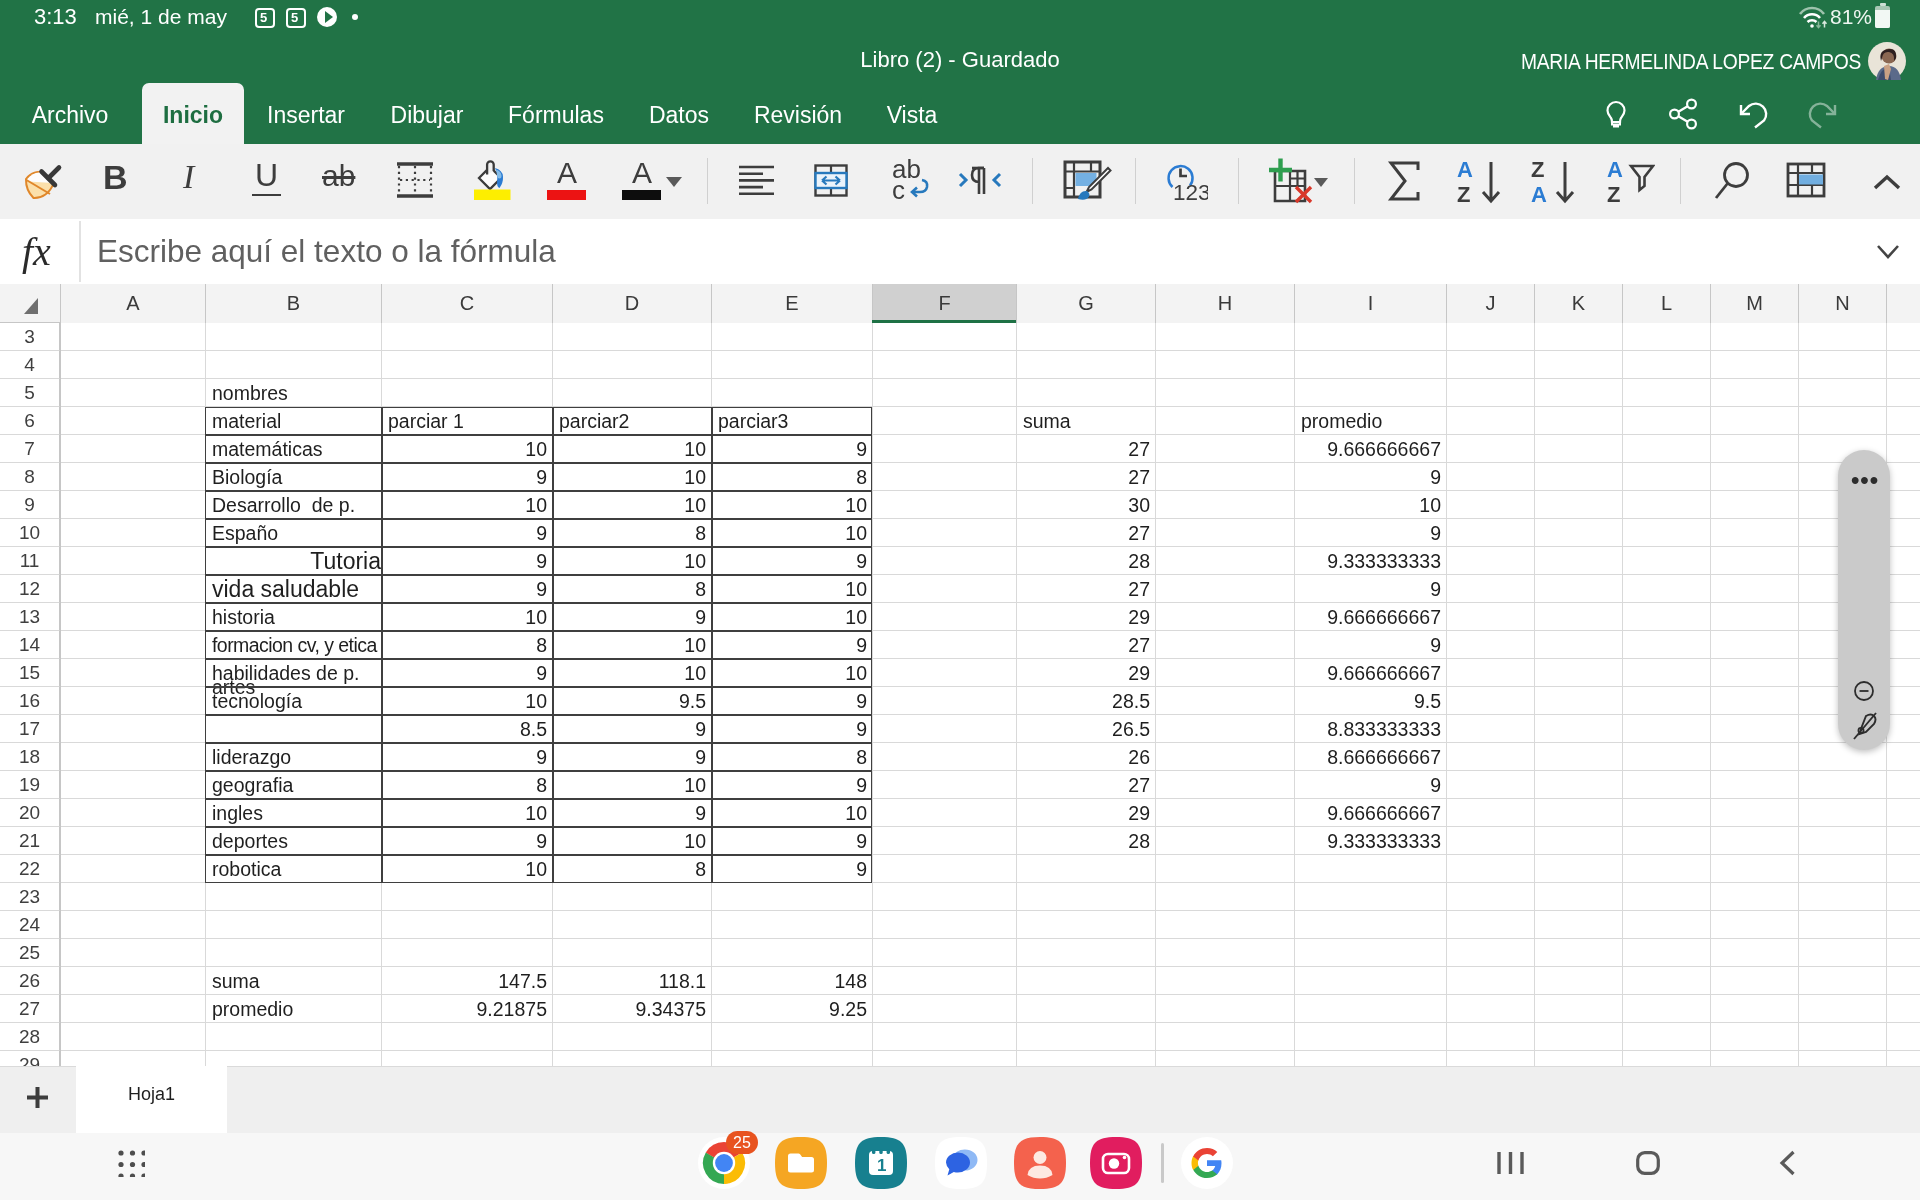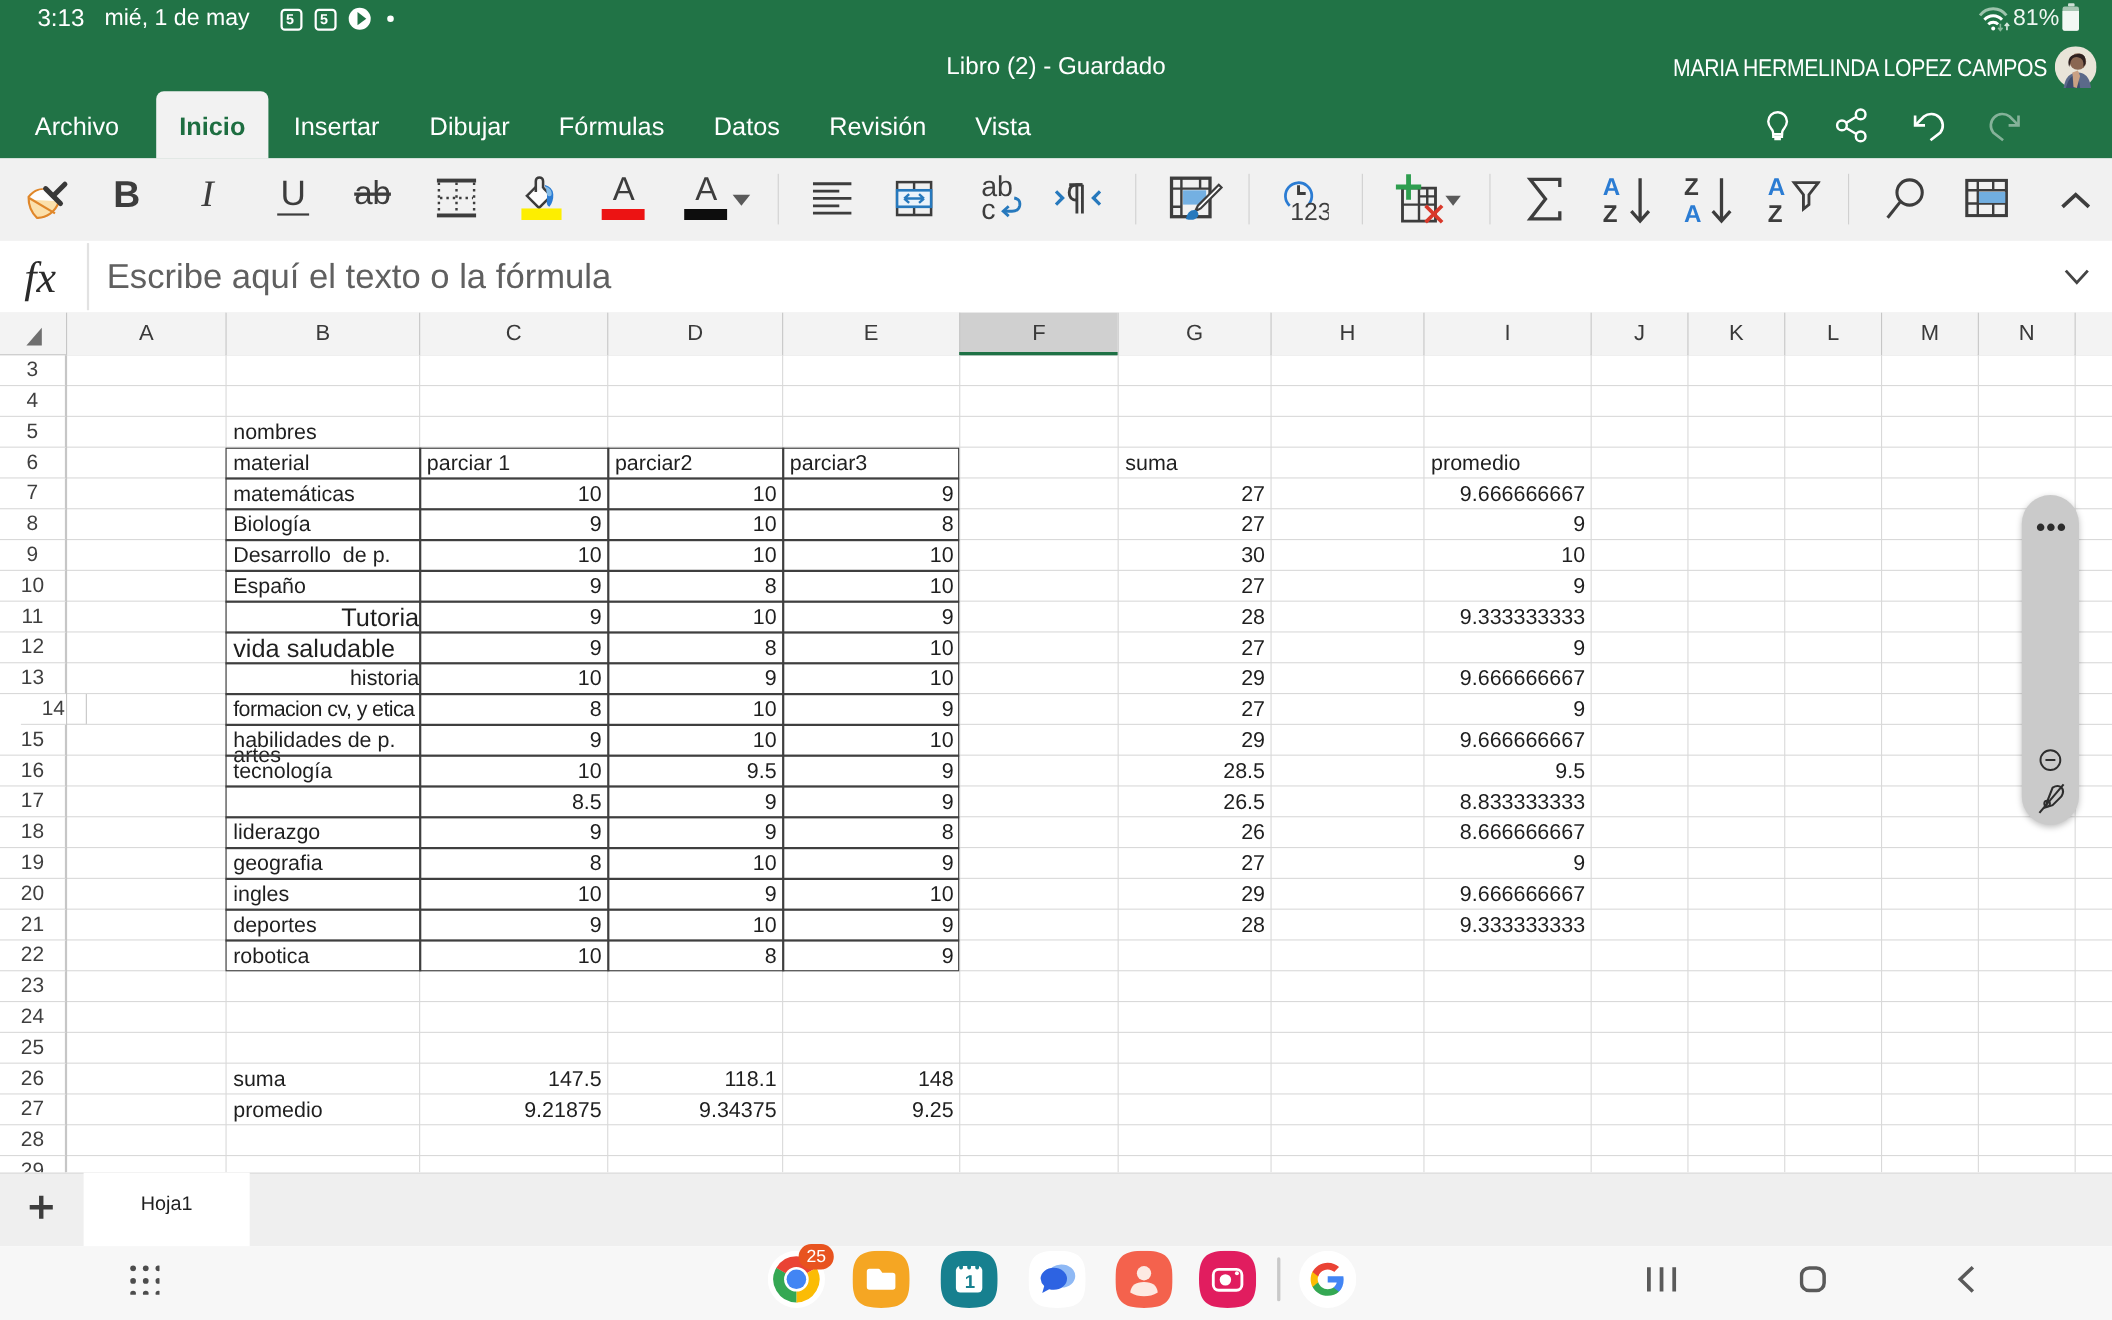--- a/index.html
+++ b/index.html
@@ -209,21 +209,21 @@
 <div class="ab" style="left:0;top:207px;width:60px;height:28px;border-bottom:1px solid #d9d9d9;border-right:1px solid #c6c6c6;box-sizing:border-box;color:#3f3f3f;font-size:19px;text-align:center;line-height:27px;">9</div>
 <div class="ab" style="left:60px;top:234px;width:1860px;height:1px;background:#d9d9d9;"></div>
 <div class="ab" style="left:0;top:235px;width:60px;height:28px;border-bottom:1px solid #d9d9d9;border-right:1px solid #c6c6c6;box-sizing:border-box;color:#3f3f3f;font-size:19px;text-align:center;line-height:27px;">10</div>
 <div class="ab" style="left:60px;top:262px;width:1860px;height:1px;background:#d9d9d9;"></div>
 <div class="ab" style="left:0;top:263px;width:60px;height:28px;border-bottom:1px solid #d9d9d9;border-right:1px solid #c6c6c6;box-sizing:border-box;color:#3f3f3f;font-size:19px;text-align:center;line-height:27px;">11</div>
 <div class="ab" style="left:60px;top:290px;width:1860px;height:1px;background:#d9d9d9;"></div>
 <div class="ab" style="left:0;top:291px;width:60px;height:28px;border-bottom:1px solid #d9d9d9;border-right:1px solid #c6c6c6;box-sizing:border-box;color:#3f3f3f;font-size:19px;text-align:center;line-height:27px;">12</div>
 <div class="ab" style="left:60px;top:318px;width:1860px;height:1px;background:#d9d9d9;"></div>
 <div class="ab" style="left:0;top:319px;width:60px;height:28px;border-bottom:1px solid #d9d9d9;border-right:1px solid #c6c6c6;box-sizing:border-box;color:#3f3f3f;font-size:19px;text-align:center;line-height:27px;">13</div>
 <div class="ab" style="left:60px;top:346px;width:1860px;height:1px;background:#d9d9d9;"></div>
-<div class="ab" style="left:0;top:347px;width:60px;height:28px;border-bottom:1px solid #d9d9d9;border-right:1px solid #c6c6c6;box-sizing:border-box;color:#3f3f3f;font-size:19px;text-align:center;line-height:27px;margin-left:19px;">14</div>
+<div class="ab" style="left:0;top:347px;width:60px;height:28px;border-bottom:1px solid #d9d9d9;border-right:1px solid #c6c6c6;box-sizing:border-box;color:#3f3f3f;font-size:19px;text-align:center;line-height:27px;">14</div>
 <div class="ab" style="left:60px;top:374px;width:1860px;height:1px;background:#d9d9d9;"></div>
 <div class="ab" style="left:0;top:375px;width:60px;height:28px;border-bottom:1px solid #d9d9d9;border-right:1px solid #c6c6c6;box-sizing:border-box;color:#3f3f3f;font-size:19px;text-align:center;line-height:27px;">15</div>
 <div class="ab" style="left:60px;top:402px;width:1860px;height:1px;background:#d9d9d9;"></div>
 <div class="ab" style="left:0;top:403px;width:60px;height:28px;border-bottom:1px solid #d9d9d9;border-right:1px solid #c6c6c6;box-sizing:border-box;color:#3f3f3f;font-size:19px;text-align:center;line-height:27px;">16</div>
 <div class="ab" style="left:60px;top:430px;width:1860px;height:1px;background:#d9d9d9;"></div>
 <div class="ab" style="left:0;top:431px;width:60px;height:28px;border-bottom:1px solid #d9d9d9;border-right:1px solid #c6c6c6;box-sizing:border-box;color:#3f3f3f;font-size:19px;text-align:center;line-height:27px;">17</div>
 <div class="ab" style="left:60px;top:458px;width:1860px;height:1px;background:#d9d9d9;"></div>
 <div class="ab" style="left:0;top:459px;width:60px;height:28px;border-bottom:1px solid #d9d9d9;border-right:1px solid #c6c6c6;box-sizing:border-box;color:#3f3f3f;font-size:19px;text-align:center;line-height:27px;">18</div>
 <div class="ab" style="left:60px;top:486px;width:1860px;height:1px;background:#d9d9d9;"></div>
 <div class="ab" style="left:0;top:487px;width:60px;height:28px;border-bottom:1px solid #d9d9d9;border-right:1px solid #c6c6c6;box-sizing:border-box;color:#3f3f3f;font-size:19px;text-align:center;line-height:27px;">19</div>
@@ -301,21 +301,21 @@
 <div class="cell" style="left:553px;top:547px;width:153px;padding-left:0px;padding-right:5px;text-align:right;font-size:19.5px;">10</div>
 <div class="cell" style="left:712px;top:547px;width:155px;padding-left:0px;padding-right:5px;text-align:right;font-size:19.5px;">9</div>
 <div class="cell" style="left:1017px;top:547px;width:133px;padding-left:0px;padding-right:5px;text-align:right;font-size:19.5px;">28</div>
 <div class="cell" style="left:1295px;top:547px;width:146px;padding-left:0px;padding-right:5px;text-align:right;font-size:19.5px;">9.333333333</div>
 <div class="cell" style="left:206px;top:575px;width:169px;padding-left:6px;padding-right:0px;text-align:left;font-size:23px;">vida saludable</div>
 <div class="cell" style="left:382px;top:575px;width:165px;padding-left:0px;padding-right:5px;text-align:right;font-size:19.5px;">9</div>
 <div class="cell" style="left:553px;top:575px;width:153px;padding-left:0px;padding-right:5px;text-align:right;font-size:19.5px;">8</div>
 <div class="cell" style="left:712px;top:575px;width:155px;padding-left:0px;padding-right:5px;text-align:right;font-size:19.5px;">10</div>
 <div class="cell" style="left:1017px;top:575px;width:133px;padding-left:0px;padding-right:5px;text-align:right;font-size:19.5px;">27</div>
 <div class="cell" style="left:1295px;top:575px;width:146px;padding-left:0px;padding-right:5px;text-align:right;font-size:19.5px;">9</div>
-<div class="cell" style="left:206px;top:603px;width:169px;padding-left:6px;padding-right:0px;text-align:right;font-size:19.5px;">historia</div>
+<div class="cell" style="left:206px;top:603px;width:169px;padding-left:6px;padding-right:0px;text-align:left;font-size:19.5px;">historia</div>
 <div class="cell" style="left:382px;top:603px;width:165px;padding-left:0px;padding-right:5px;text-align:right;font-size:19.5px;">10</div>
 <div class="cell" style="left:553px;top:603px;width:153px;padding-left:0px;padding-right:5px;text-align:right;font-size:19.5px;">9</div>
 <div class="cell" style="left:712px;top:603px;width:155px;padding-left:0px;padding-right:5px;text-align:right;font-size:19.5px;">10</div>
 <div class="cell" style="left:1017px;top:603px;width:133px;padding-left:0px;padding-right:5px;text-align:right;font-size:19.5px;">29</div>
 <div class="cell" style="left:1295px;top:603px;width:146px;padding-left:0px;padding-right:5px;text-align:right;font-size:19.5px;">9.666666667</div>
 <div class="cell" style="left:206px;top:631px;width:169px;padding-left:6px;padding-right:0px;text-align:left;font-size:19.5px;"><span style="letter-spacing:-0.55px">formacion cv, y etica</span></div>
 <div class="cell" style="left:382px;top:631px;width:165px;padding-left:0px;padding-right:5px;text-align:right;font-size:19.5px;">8</div>
 <div class="cell" style="left:553px;top:631px;width:153px;padding-left:0px;padding-right:5px;text-align:right;font-size:19.5px;">10</div>
 <div class="cell" style="left:712px;top:631px;width:155px;padding-left:0px;padding-right:5px;text-align:right;font-size:19.5px;">9</div>
 <div class="cell" style="left:1017px;top:631px;width:133px;padding-left:0px;padding-right:5px;text-align:right;font-size:19.5px;">27</div>

